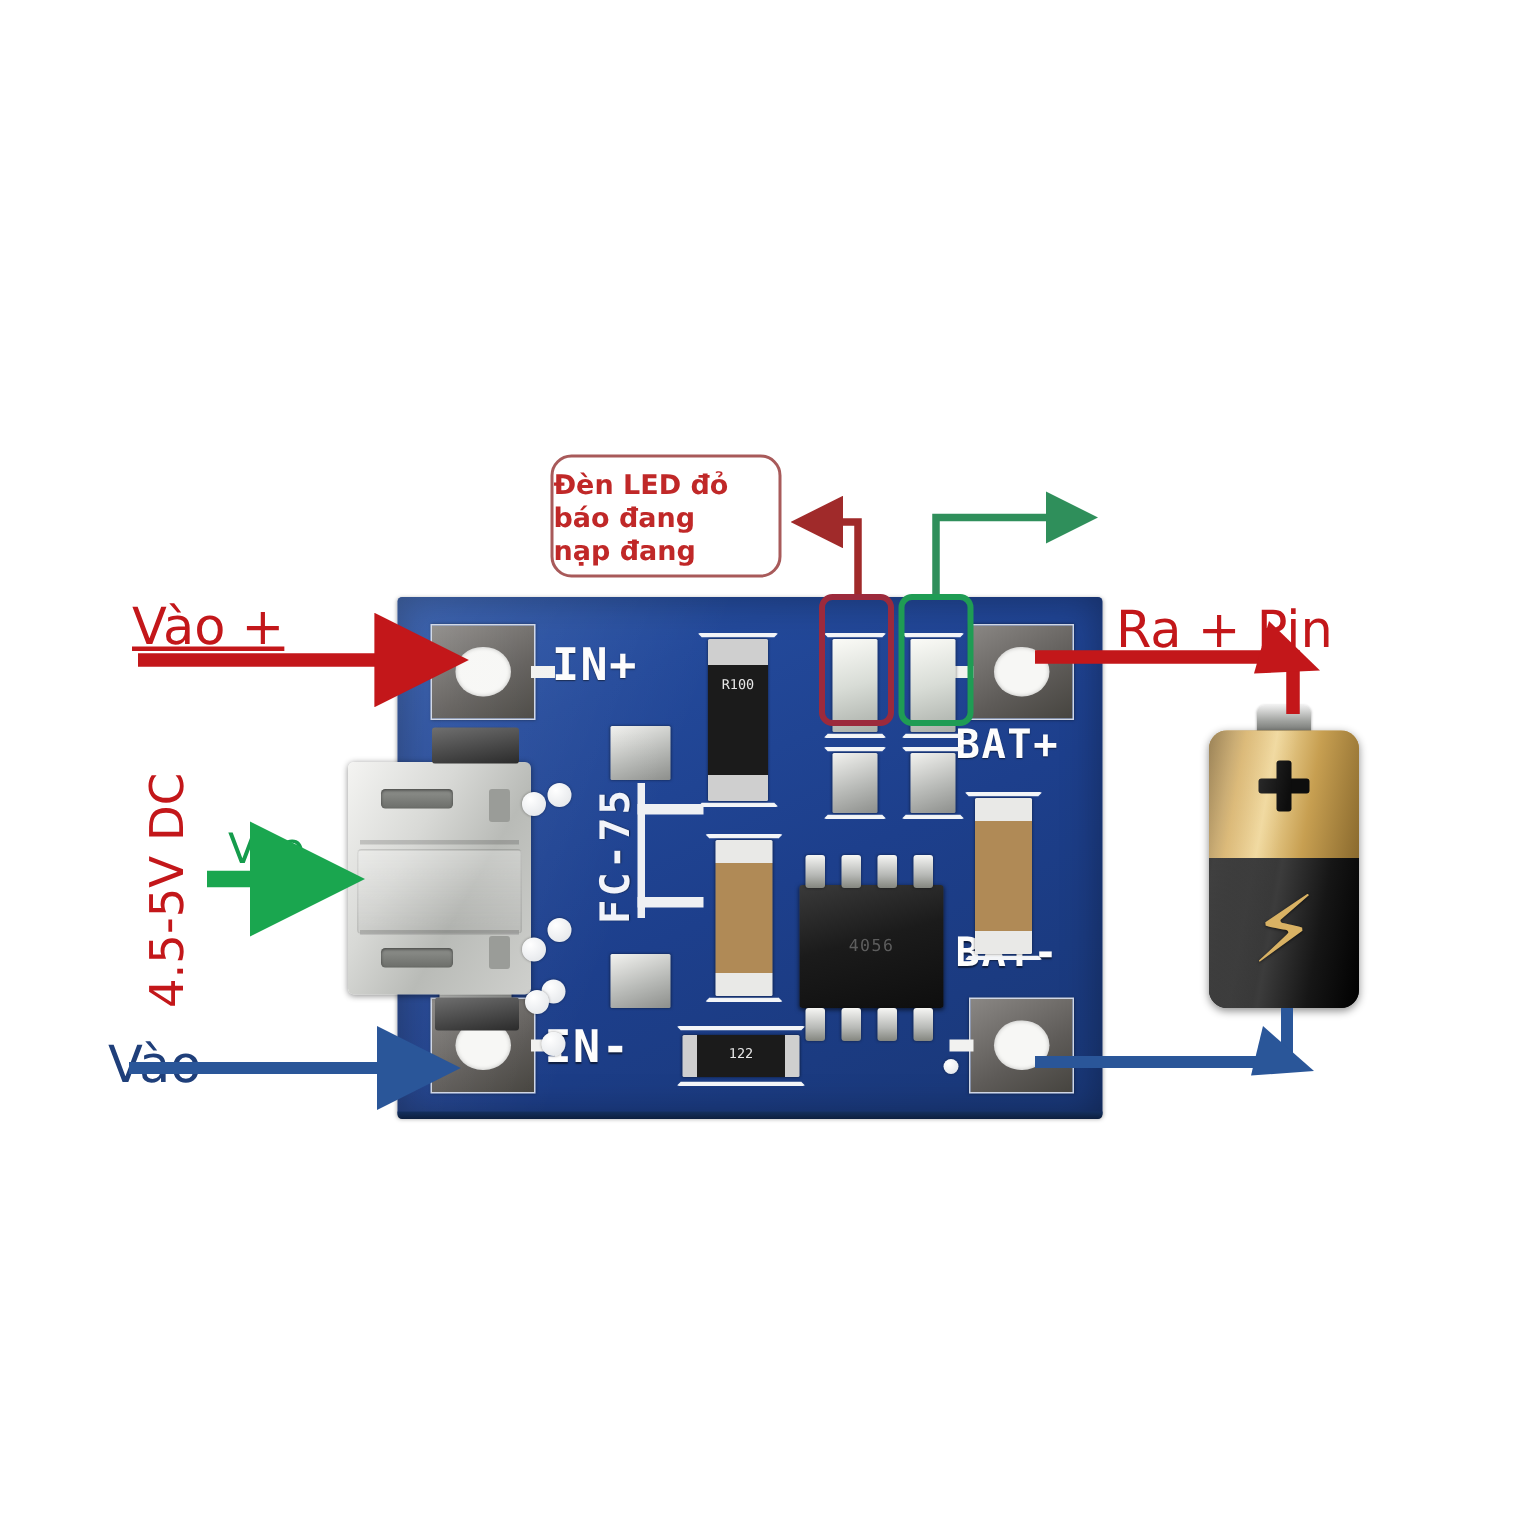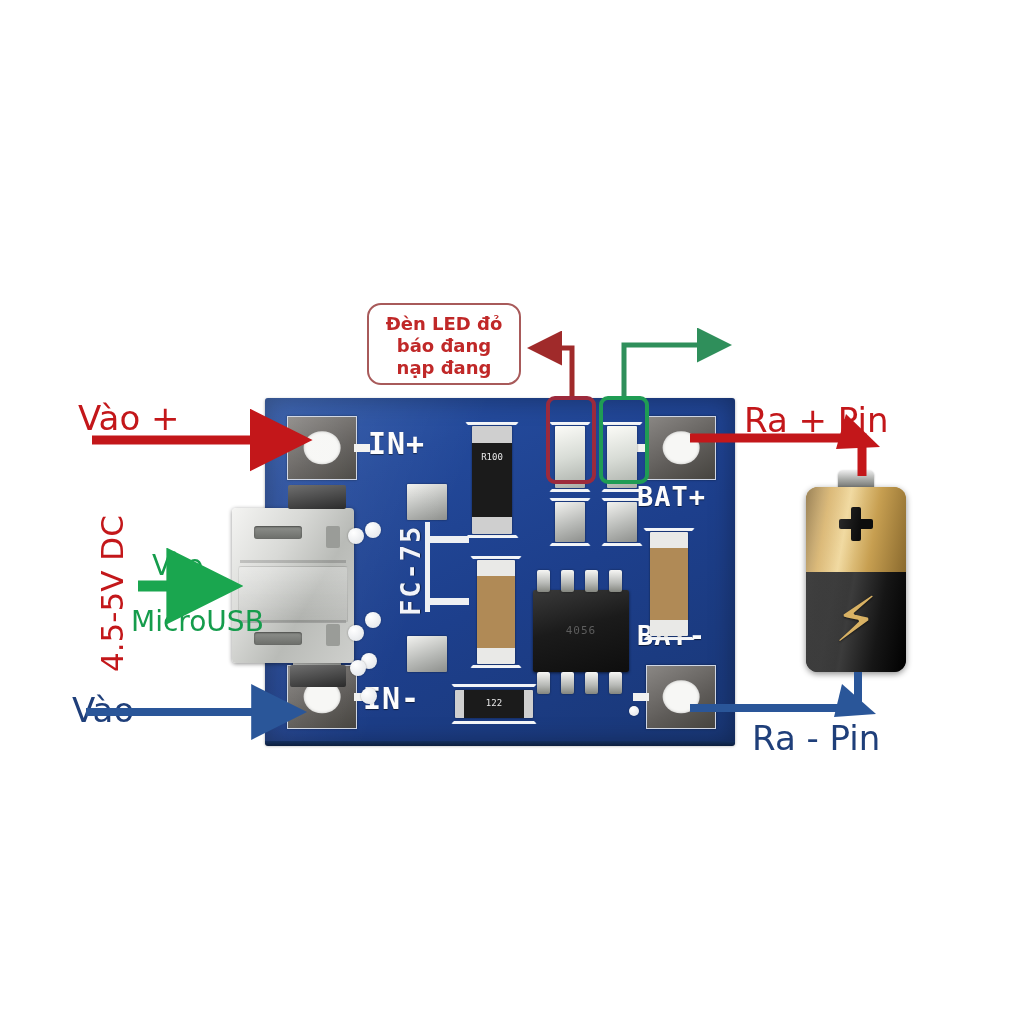--- a/index.html
+++ b/index.html
@@ -78,21 +78,21 @@
   .vianub{position:absolute;width:16px;height:16px;border-radius:50%;
       background:radial-gradient(circle at 35% 30%,#ffffff,#dfe2e6);box-shadow:0 0 2px rgba(0,0,0,.4);}
 
   
   .hl{position:absolute;box-sizing:border-box;border-radius:9px;background:transparent;}
   .hl.red{border:4px solid #9c2a3c;}
   .hl.green{border:4px solid #1f9c54;}
 
   
   .callout{position:absolute;box-sizing:border-box;border-radius:14px;background:#fff;
-      text-align:center;line-height:1.22;}
+      line-height:1.22;}
   .callout.red{border:2px solid #a85a5a;color:#c02828;}
   .callout.green{border:2px solid #74ad8e;color:#1f7a46;}
   .callout .ln{display:block;font-weight:bold;}
 
   
   .batt{position:absolute;left:806px;top:487px;width:100px;height:185px;border-radius:12px;
       background:linear-gradient(180deg,#b99147 0 46%,#151515 46% 100%);
       box-shadow:0 2px 6px rgba(0,0,0,.45);overflow:hidden;}
   .batt .gold{position:absolute;left:0;right:0;top:0;height:46%;
       background:linear-gradient(100deg,#7e5f28 0%,#d4ab5c 22%,#f0d79a 40%,#c79f51 66%,#8a6a2e 100%);}
@@ -230,27 +230,25 @@
     <div class="gold"></div>
     <div class="blk"></div>
     <div class="plus">
       <i class="h"></i>
         <i class="v"></i>
     </div>
     <div class="bolt">⚡</div>
     <div class="gloss"></div>
   </div>
 
-  <div class="lbl red" style="left:78px;top:398px;font-size:34px;">Vào  +</div>
+  <div class="lbl red" style="left:88px;top:398px;font-size:34px;text-decoration:underline;">Vào  +</div>
   <div class="lbl dblue" style="left:72px;top:690px;font-size:34px;">Vào  -</div>
   <div class="lbl red rot" style="left:94px;top:672px;font-size:31px;">4.5-5V DC</div>
   <div class="lbl green" style="left:152px;top:549px;font-size:28px;">Vào</div>
-  <div class="lbl green" style="left:131px;top:605px;font-size:28px;">MicroUSB</div>
   <div class="lbl red" style="left:744px;top:400px;font-size:34px;">Ra  + Pin</div>
-  <div class="lbl dblue" style="left:752px;top:718px;font-size:34px;">Ra  - Pin</div>
 
   <svg class="ov" viewBox="0 0 1024 1024">
     <defs>
       <marker id="ah-red" markerWidth="7" markerHeight="7" refX="5.6" refY="3.5" orient="auto">
         <path d="M0,0 L7,3.5 L0,7 z" fill="#c3171a"></path>
       </marker>
       <marker id="ah-blue" markerWidth="7" markerHeight="7" refX="5.6" refY="3.5" orient="auto">
         <path d="M0,0 L7,3.5 L0,7 z" fill="#2a5699"></path>
       </marker>
       <marker id="ah-green" markerWidth="7" markerHeight="7" refX="5.6" refY="3.5" orient="auto">

